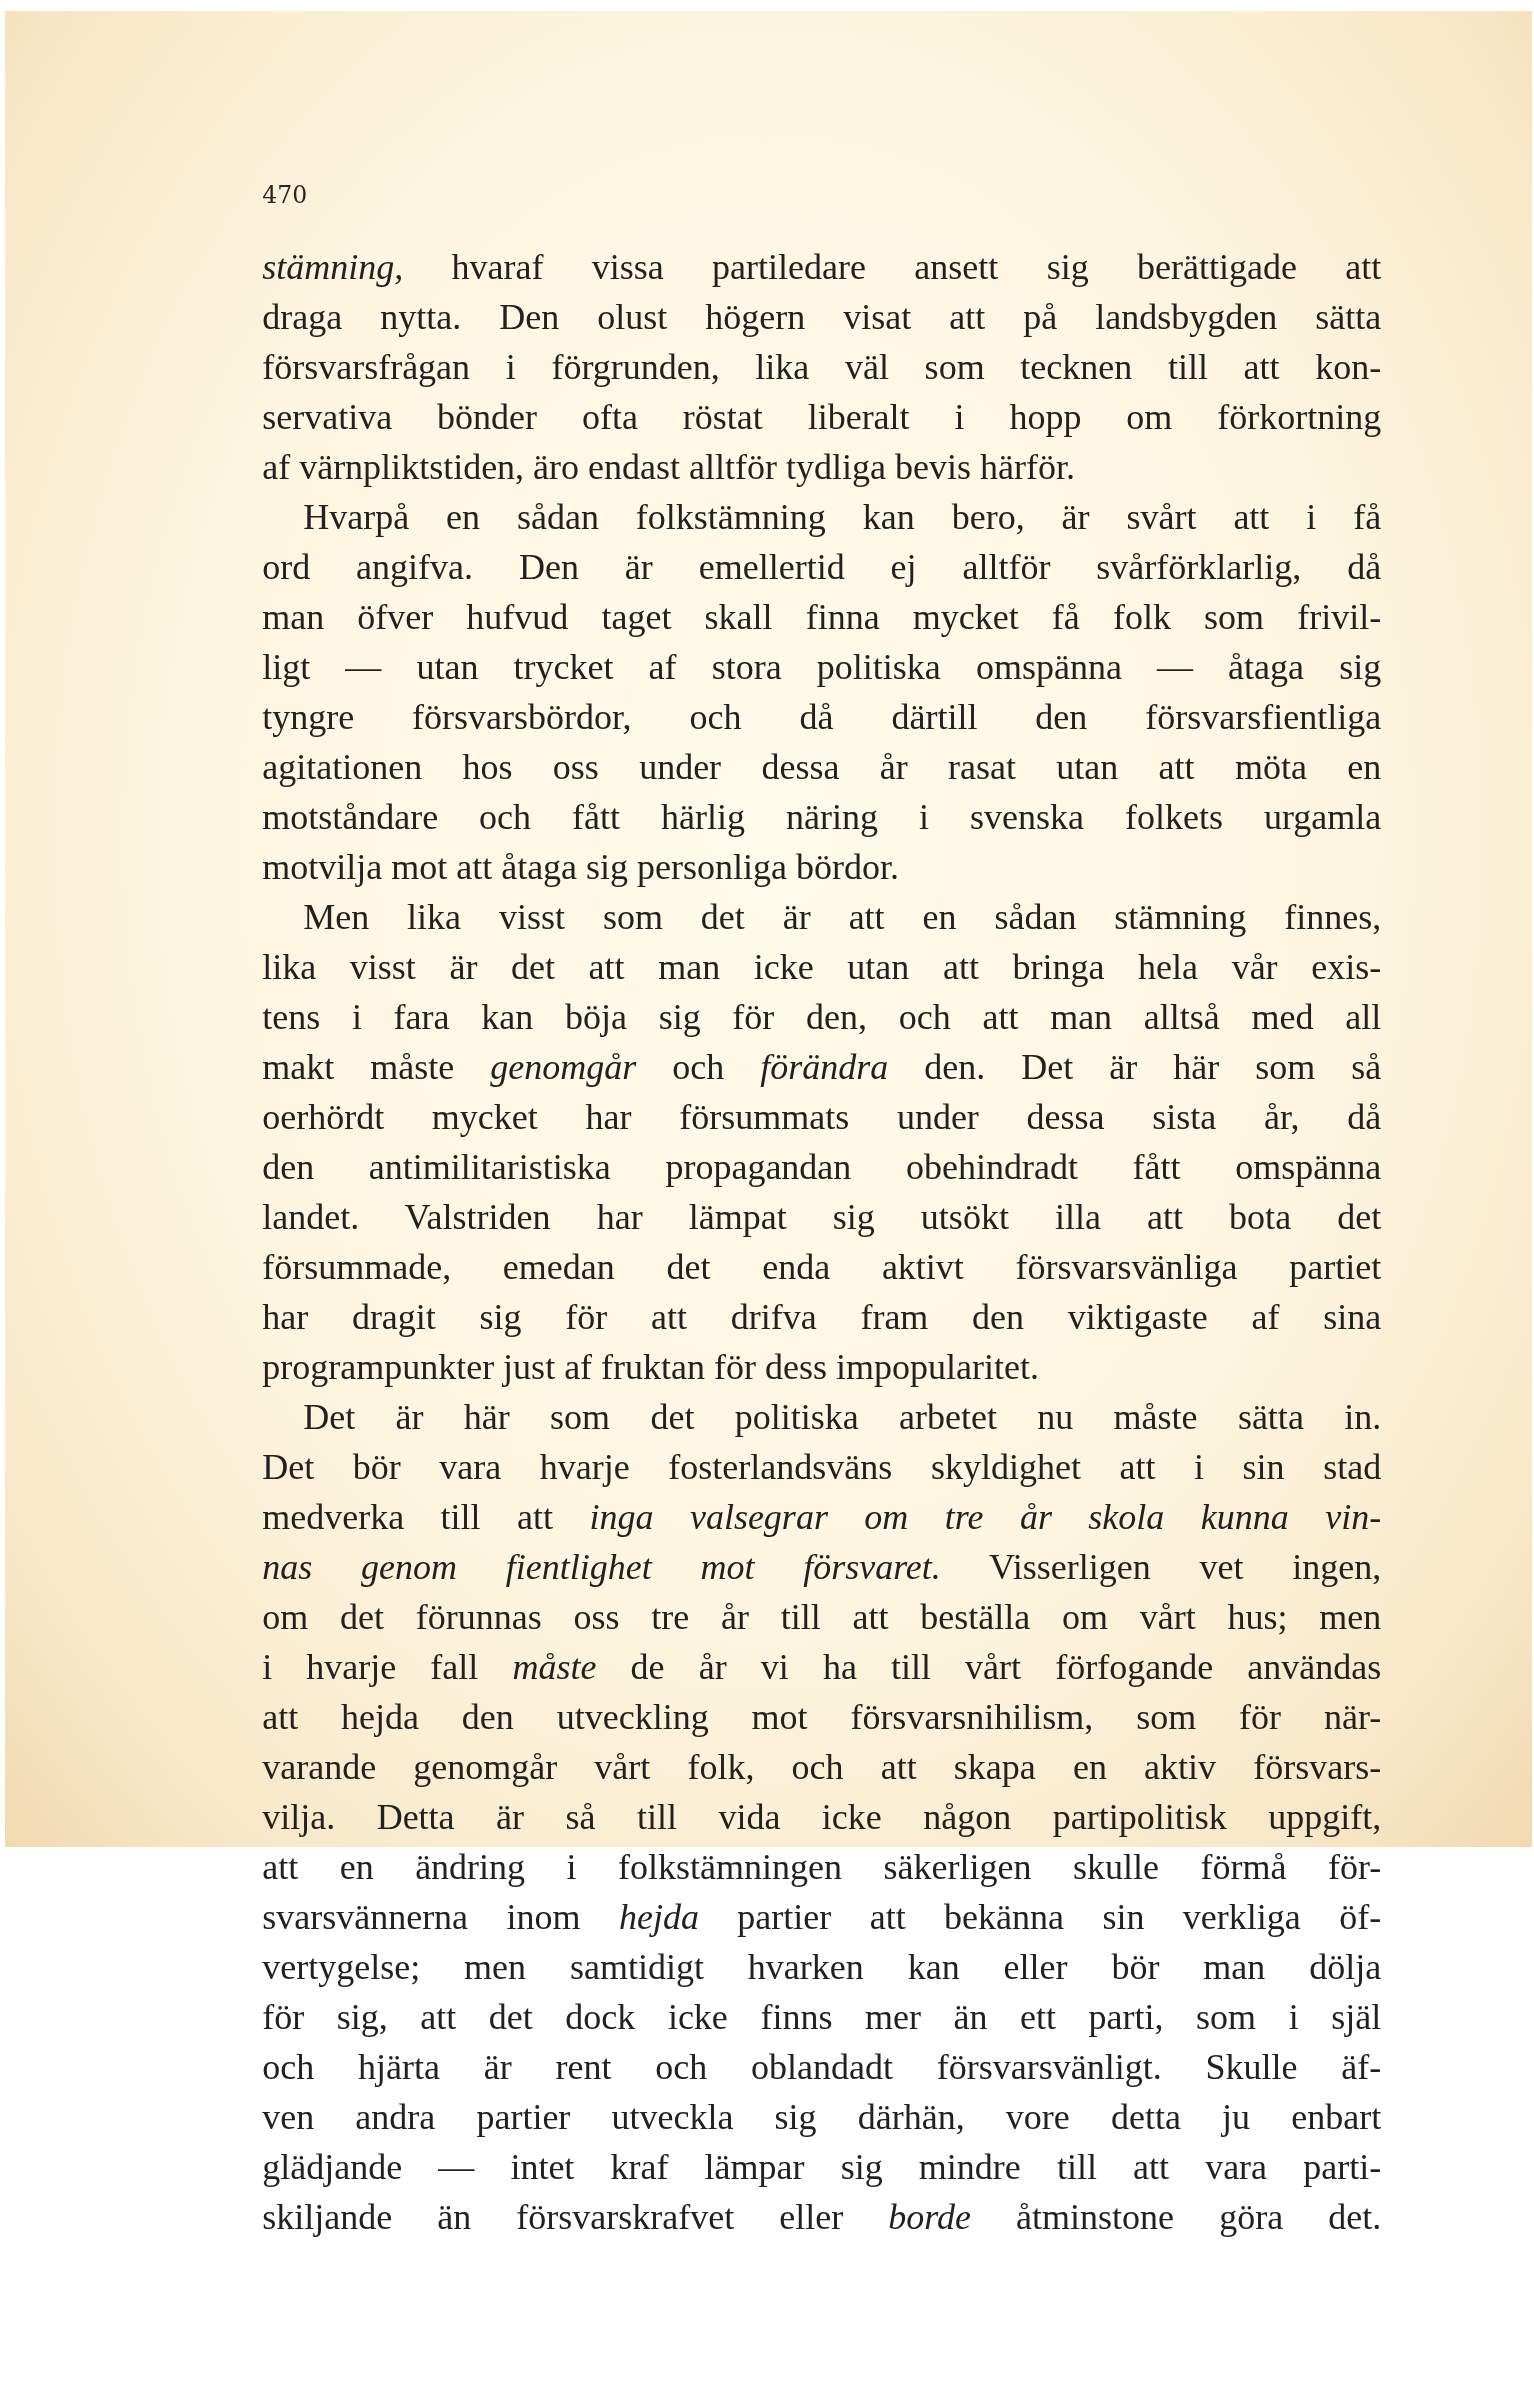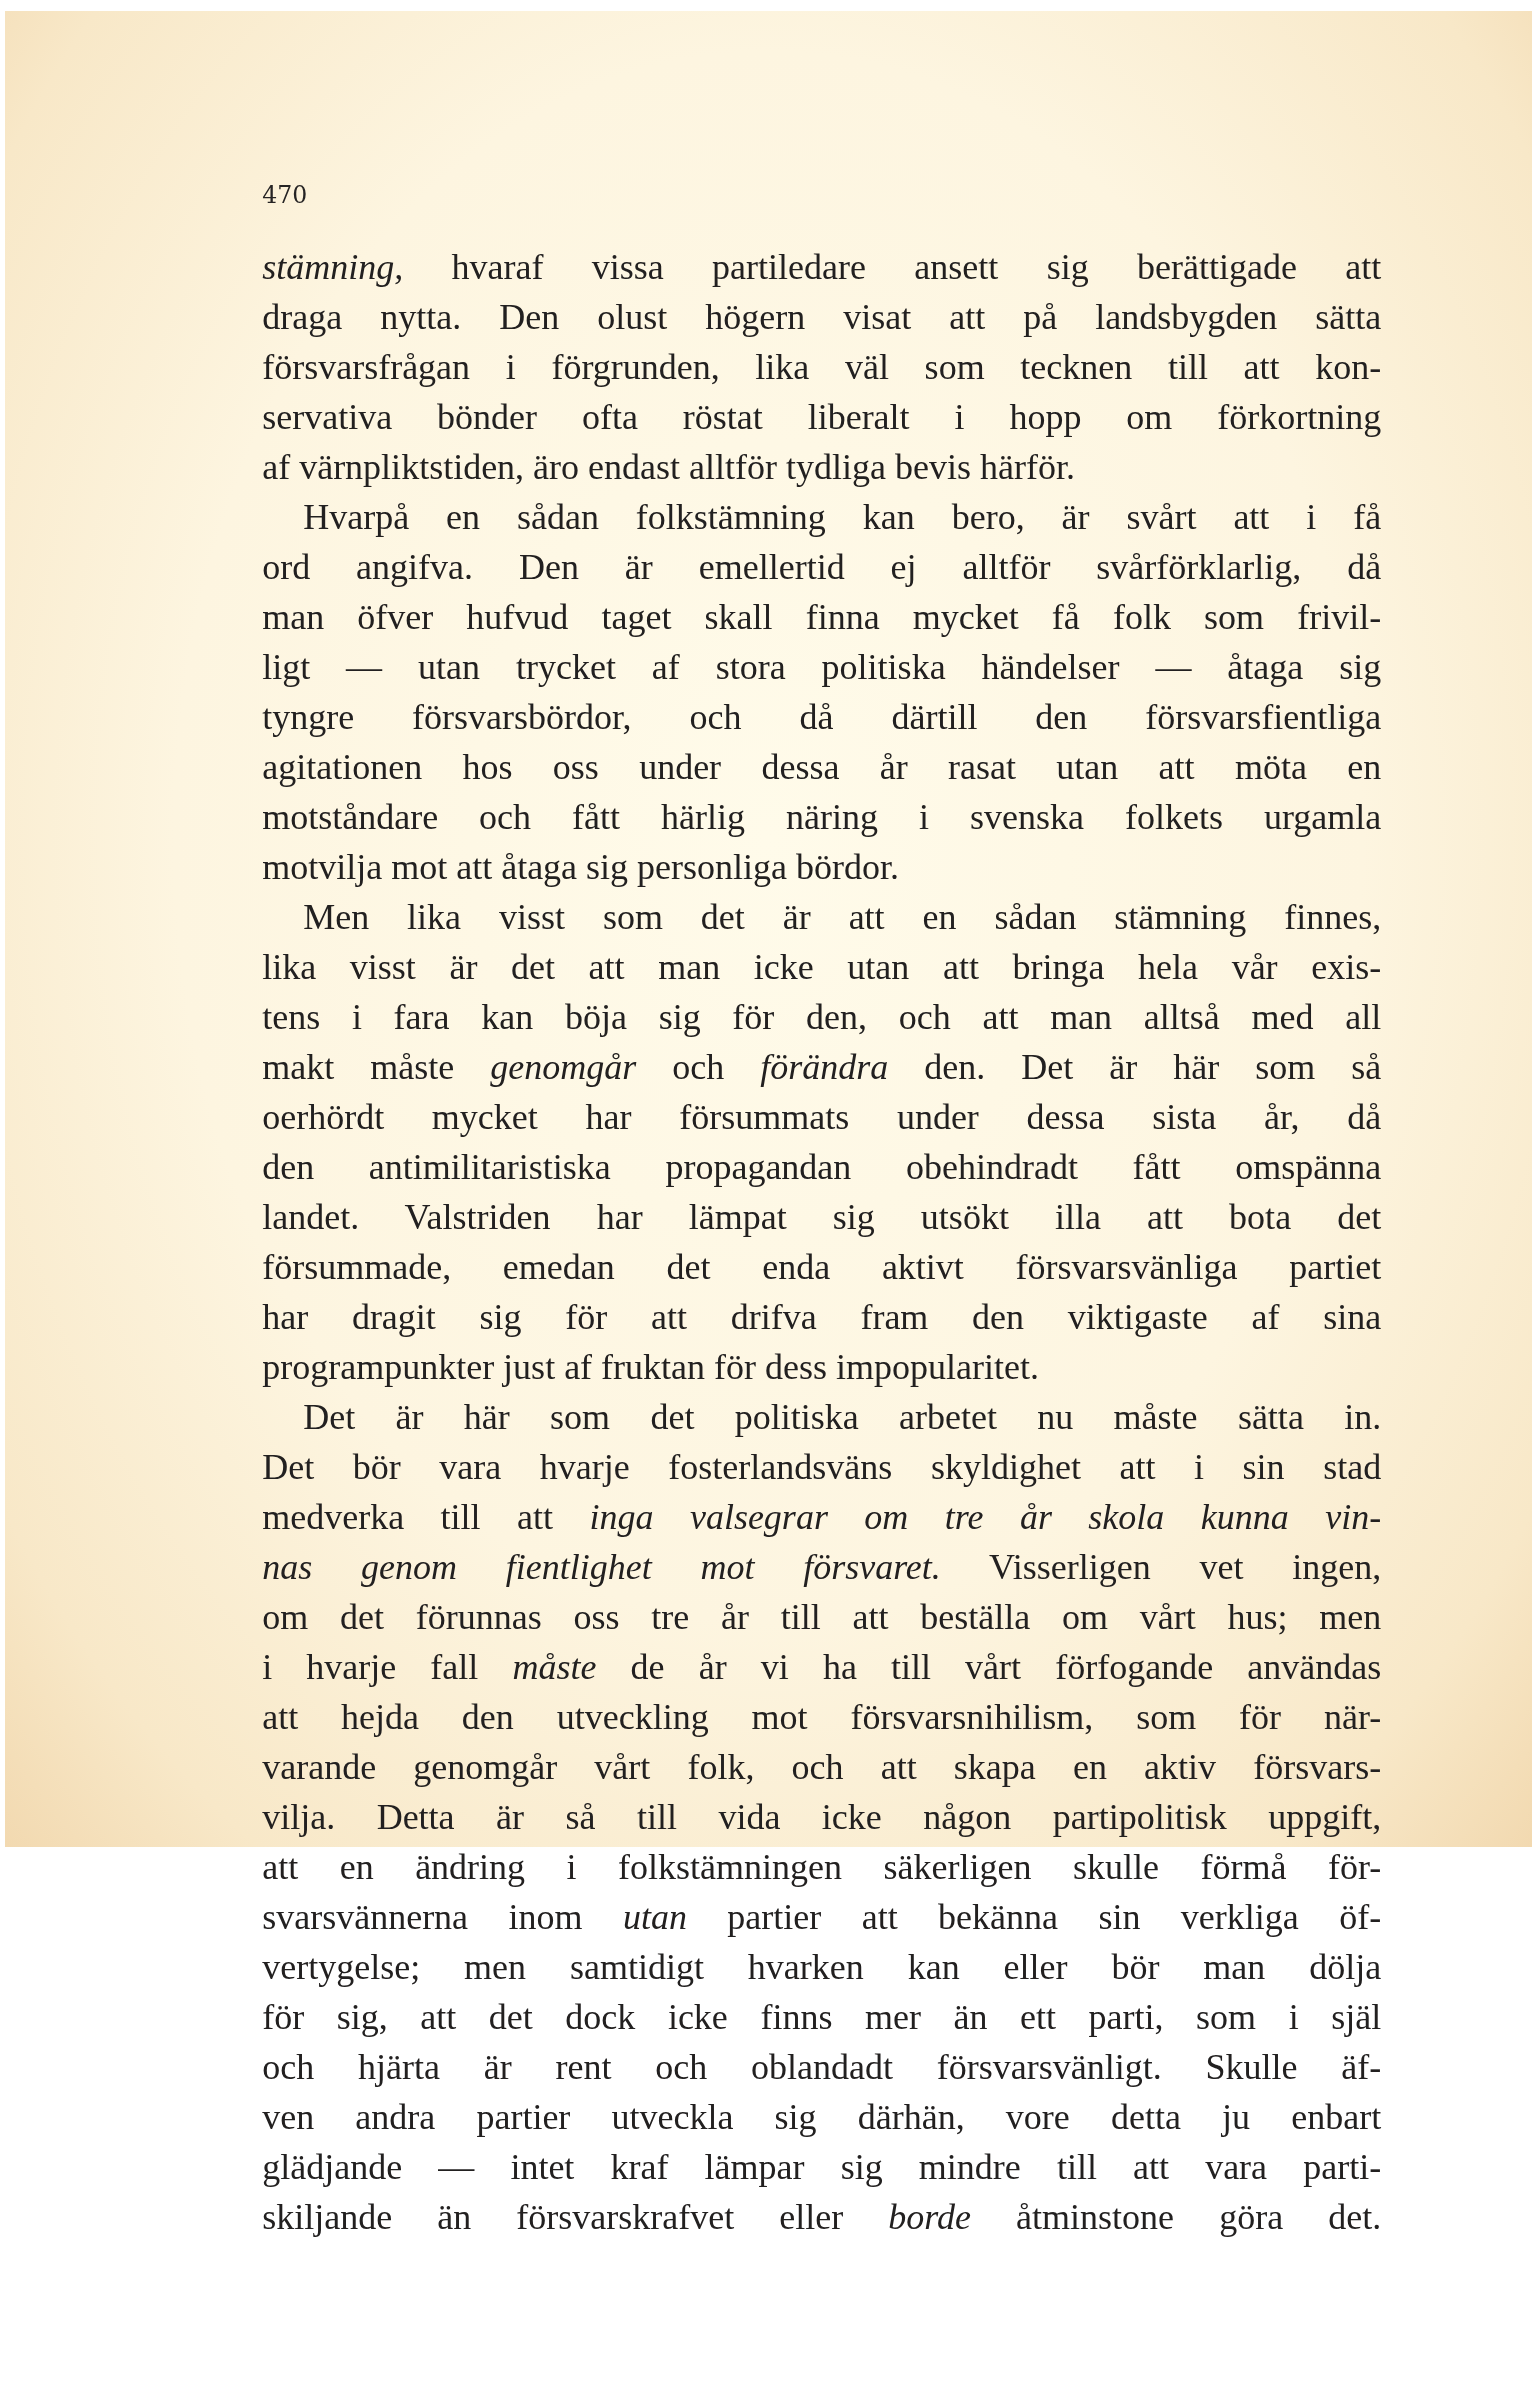--- a/index.html
+++ b/index.html
@@ -35,21 +35,21 @@
   </div>
   <div class="body-text" id="body-text">
       <div class="line"><span class="i">stämning,</span><span> hvaraf vissa partiledare ansett sig berättigade att</span></div>
       <div class="line"><span>draga nytta. Den olust högern visat att på landsbygden sätta</span></div>
       <div class="line"><span>försvarsfrågan i förgrunden, lika väl som tecknen till att kon-</span></div>
       <div class="line"><span>servativa bönder ofta röstat liberalt i hopp om förkortning</span></div>
       <div class="line last"><span>af värnpliktstiden, äro endast alltför tydliga bevis härför.</span></div>
       <div class="line indent"><span>Hvarpå en sådan folkstämning kan bero, är svårt att i få</span></div>
       <div class="line"><span>ord angifva. Den är emellertid ej alltför svårförklarlig, då</span></div>
       <div class="line"><span>man öfver hufvud taget skall finna mycket få folk som frivil-</span></div>
-      <div class="line"><span>ligt — utan trycket af stora politiska händelser — åtaga sig</span></div>
+      <div class="line"><span>ligt — utan trycket af stora politiska omspänna — åtaga sig</span></div>
       <div class="line"><span>tyngre försvarsbördor, och då därtill den försvarsfientliga</span></div>
       <div class="line"><span>agitationen hos oss under dessa år rasat utan att möta en</span></div>
       <div class="line"><span>motståndare och fått härlig näring i svenska folkets urgamla</span></div>
       <div class="line last"><span>motvilja mot att åtaga sig personliga bördor.</span></div>
       <div class="line indent"><span>Men lika visst som det är att en sådan stämning finnes,</span></div>
       <div class="line"><span>lika visst är det att man icke utan att bringa hela vår exis-</span></div>
       <div class="line"><span>tens i fara kan böja sig för den, och att man alltså med all</span></div>
       <div class="line"><span>makt måste </span><span class="i">genomgår</span><span> och </span><span class="i">förändra</span><span> den. Det är här som så</span></div>
       <div class="line"><span>oerhördt mycket har försummats under dessa sista år, då</span></div>
       <div class="line"><span>den antimilitaristiska propagandan obehindradt fått omspänna</span></div>
@@ -60,21 +60,21 @@
       <div class="line indent"><span>Det är här som det politiska arbetet nu måste sätta in.</span></div>
       <div class="line"><span>Det bör vara hvarje fosterlandsväns skyldighet att i sin stad</span></div>
       <div class="line"><span>medverka till att </span><span class="i">inga valsegrar om tre år skola kunna vin-</span></div>
       <div class="line"><span class="i">nas genom fientlighet mot försvaret.</span><span> Visserligen vet ingen,</span></div>
       <div class="line"><span>om det förunnas oss tre år till att beställa om vårt hus; men</span></div>
       <div class="line"><span>i hvarje fall </span><span class="i">måste</span><span> de år vi ha till vårt förfogande användas</span></div>
       <div class="line"><span>att hejda den utveckling mot försvarsnihilism, som för när-</span></div>
       <div class="line"><span>varande genomgår vårt folk, och att skapa en aktiv försvars-</span></div>
       <div class="line"><span>vilja. Detta är så till vida icke någon partipolitisk uppgift,</span></div>
       <div class="line"><span>att en ändring i folkstämningen säkerligen skulle förmå för-</span></div>
-      <div class="line"><span>svarsvännerna inom </span><span class="i">utan</span><span> partier att bekänna sin verkliga öf-</span></div>
+      <div class="line"><span>svarsvännerna inom </span><span class="i">hejda</span><span> partier att bekänna sin verkliga öf-</span></div>
       <div class="line"><span>vertygelse; men samtidigt hvarken kan eller bör man dölja</span></div>
       <div class="line"><span>för sig, att det dock icke finns mer än ett parti, som i själ</span></div>
       <div class="line"><span>och hjärta är rent och oblandadt försvarsvänligt. Skulle äf-</span></div>
       <div class="line"><span>ven andra partier utveckla sig därhän, vore detta ju enbart</span></div>
       <div class="line"><span>glädjande — intet kraf lämpar sig mindre till att vara parti-</span></div>
       <div class="line"><span>skiljande än försvarskrafvet eller </span><span class="i">borde</span><span> åtminstone göra det.</span></div>
     </div>
 </div>
 
 

